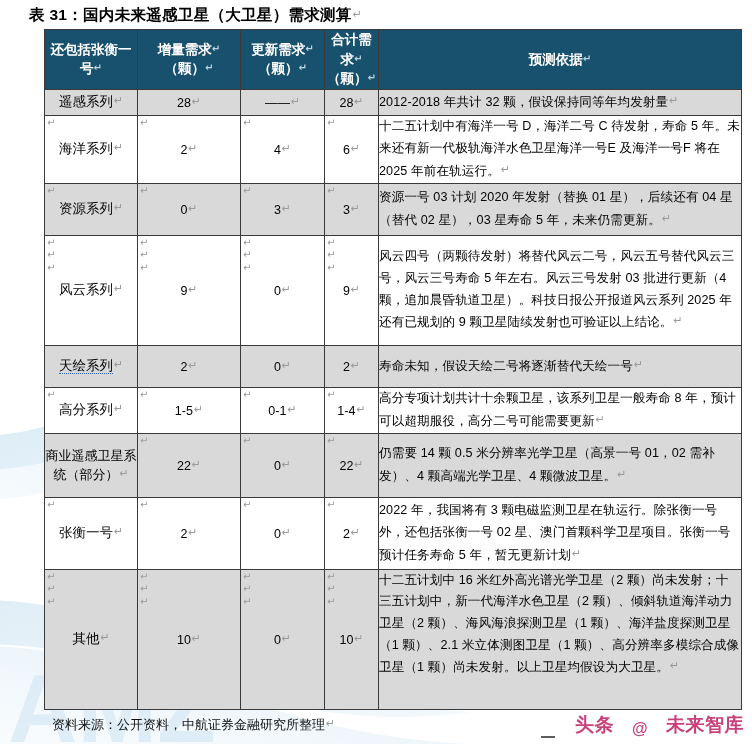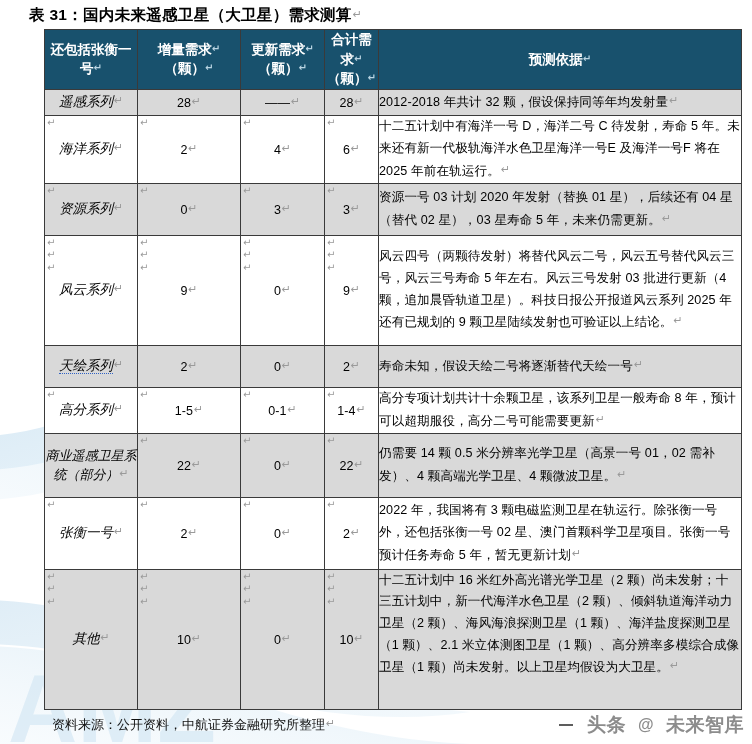--- a/index.html
+++ b/index.html
@@ -83,21 +83,20 @@
   thead th .hp { color: #b9d4e2; font-size: 10px; vertical-align: 2px; }
   thead th .l2 { display:block; }
 
   
   td.name {
     text-align: center;
     font-size: 13.5px;
     line-height: 1.5;
     padding: 2px 3px;
     position: relative;
-    font-style: italic;
   }
   td.num {
     text-align: center;
     font-size: 12.5px;
     position: relative;
     padding: 2px 2px;
     margin-left: 24px;
   }
   td.desc {
     text-align: left;
@@ -147,25 +146,25 @@
     color: #111;
     white-space: nowrap;
   }
 
   
   .brand-wm {
     position: absolute;
     right: 8px;
     bottom: 6px;
     display: flex;
-    align-items: center;
-    gap: 12px;
+    align-items: flex-end;
+    gap: 18px;
     font-size: 19px;
     font-weight: 700;
-    color: #737373;
+    color: #be185d;
     opacity: 0.82;
     letter-spacing: 0.5px;
     z-index: 5;
   }
   .brand-wm .at {
     display: inline-block;
     font-size: 16px;
     font-weight: 700;
   }
   .brand-wm .dash {

